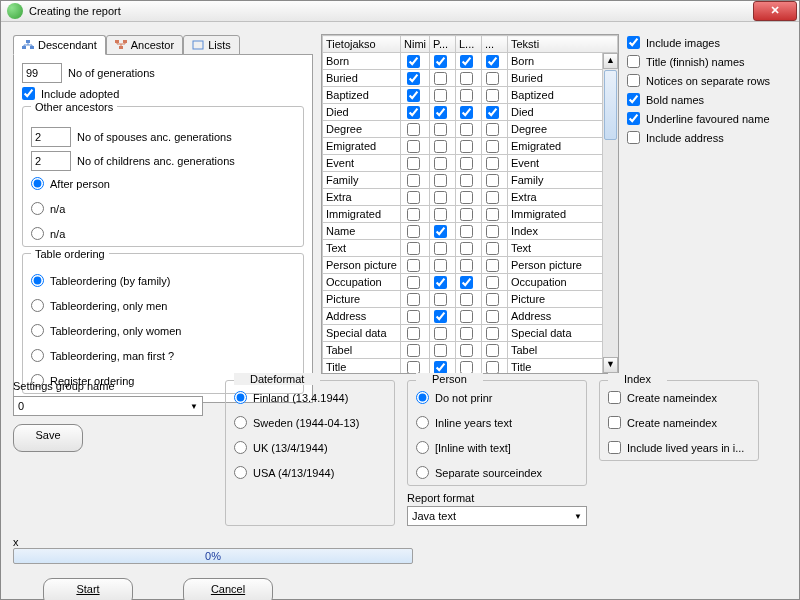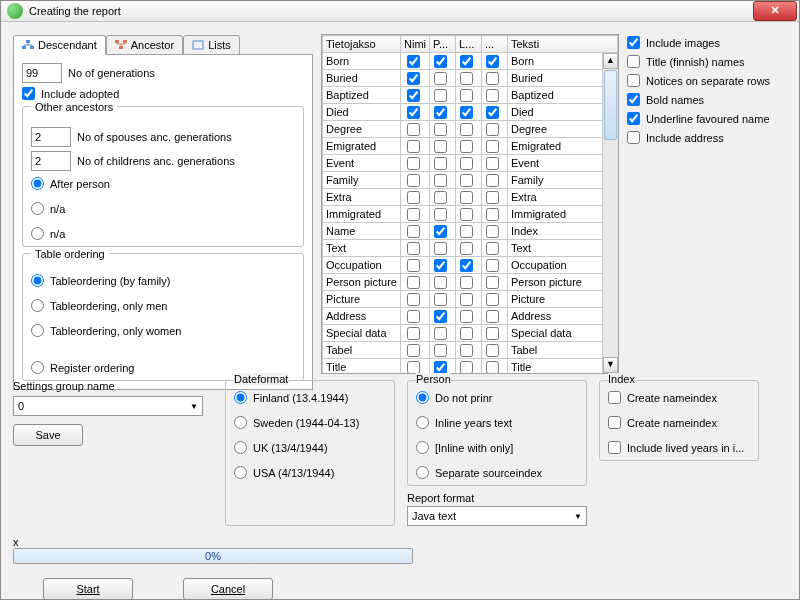--- a/index.html
+++ b/index.html
@@ -28,23 +28,23 @@
 th { background: linear-gradient(#fdfdfd,#ececec); font-weight: normal; }
 td.c { text-align: center; }
 .scrollbar { position: absolute; right: 0; top: 18px; bottom: 0; width: 16px; background: #e8e8e8; border-left: 1px solid #c8c8c8; }
 .sb-btn { height: 16px; background: linear-gradient(#fdfdfd,#e0e0e0); border: 1px solid #b0b0b0; text-align: center; line-height: 12px; font-size: 9px; }
 .sb-thumb { position: absolute; top: 17px; left: 1px; right: 1px; height: 70px; background: linear-gradient(#e8f0fa,#c8dcf2); border: 1px solid #9ab8d8; border-radius: 2px; }
 .rightcol { width: 160px; display: flex; flex-direction: column; gap: 6px; padding-top: 2px; }
 .row2 { display: flex; gap: 12px; }
 .sgcol { width: 200px; }
 .combo { width: 190px; height: 20px; border: 1px solid #999; background: #fff; display: flex; align-items: center; padding: 0 4px; justify-content: space-between; }
 .combo .arr { font-size: 8px; }
-.btn { min-width: 70px; height: 22px; background: linear-gradient(#fdfdfd,#e4e4e4); border: 1px solid #8a8a8a; border-radius: 3px; text-align: center; line-height: 20px; display: inline-block; padding: 0 10px; }
+.btn { min-width: 70px; height: 28px; background: linear-gradient(#fdfdfd,#e4e4e4); border: 1px solid #8a8a8a; border-radius: 9px; text-align: center; line-height: 20px; display: inline-block; padding: 0 10px; }
 .fsgrp { border: 1px solid #c0c0c0; border-radius: 3px; padding: 10px 8px 6px 8px; position: relative; }
-.fsgrp > .legend { position: absolute; top: -8px; left: 8px; background: #f0f0f0; padding: 0 0; }
+.fsgrp > .legend { position: absolute; top: -8px; left: 8px; background: #f0f0f0; padding: 0 16px; }
 .progwrap { margin-top: 4px; }
 .progress { width: 400px; height: 16px; border: 1px solid #a0a0a0; background: linear-gradient(#eaf2fb,#d4e6f8); border-radius: 2px; text-align: center; line-height: 14px; color: #2040a0; font-size: 10px; }
 .btnrow { display: flex; gap: 50px; margin: 8px 0 0 30px; text-decoration: underline; }
 .btn.wide { min-width: 90px; }
 label { display: flex; align-items: center; gap: 2px; }
 </style>
 </head>
 <body>
 
 <div class="window">
@@ -124,21 +124,24 @@
                 <span>Tableordering (by family)</span>
               </label><br>
             <label>
                 <input type="radio" name="ord" style="">
                 <span>Tableordering, only men</span>
               </label><br>
             <label>
                 <input type="radio" name="ord" style="">
                 <span>Tableordering, only women</span>
               </label><br>
-            <br>
+            <label>
+                <input type="radio" name="ord" style="">
+                <span>Tableordering, man first ?</span>
+              </label><br>
             <label>
                 <input type="radio" name="ord" style="">
                 <span>Register ordering</span>
               </label>
           </div>
         </div>
       </div>
 
       <div class="gridwrap">
         <table>
@@ -243,34 +246,34 @@
               </tr>
               <tr>
                 <td>Text</td>
                 <td class="c"><input type="checkbox" style=""></td>
                 <td class="c"><input type="checkbox" style=""></td>
                 <td class="c"><input type="checkbox" style=""></td>
                 <td class="c"><input type="checkbox" style=""></td>
                 <td>Text</td>
               </tr>
               <tr>
+                <td>Person picture</td>
+                <td class="c"><input type="checkbox" style=""></td>
+                <td class="c"><input type="checkbox" style=""></td>
+                <td class="c"><input type="checkbox" style=""></td>
+                <td class="c"><input type="checkbox" style=""></td>
+                <td>Person picture</td>
+              </tr>
+              <tr>
                 <td>Occupation</td>
                 <td class="c"><input type="checkbox" style=""></td>
                 <td class="c"><input type="checkbox" checked="" style=""></td>
                 <td class="c"><input type="checkbox" checked="" style=""></td>
                 <td class="c"><input type="checkbox" style=""></td>
                 <td>Occupation</td>
-              </tr>
-              <tr>
-                <td>Person picture</td>
-                <td class="c"><input type="checkbox" style=""></td>
-                <td class="c"><input type="checkbox" style=""></td>
-                <td class="c"><input type="checkbox" style=""></td>
-                <td class="c"><input type="checkbox" style=""></td>
-                <td>Person picture</td>
               </tr>
               <tr>
                 <td>Picture</td>
                 <td class="c"><input type="checkbox" style=""></td>
                 <td class="c"><input type="checkbox" style=""></td>
                 <td class="c"><input type="checkbox" style=""></td>
                 <td class="c"><input type="checkbox" style=""></td>
                 <td>Picture</td>
               </tr>
               <tr>
@@ -378,21 +381,21 @@
           <label>
               <input type="radio" name="src" checked="" style="">
               <span>Do not prinr</span>
             </label><br>
           <label>
               <input type="radio" name="src" style="">
               <span>Inline years text</span>
             </label><br>
           <label>
               <input type="radio" name="src" style="">
-              <span>[Inline with only]</span>
+              <span>[Inline with text]</span>
             </label><br>
           <label>
               <input type="radio" name="src" style="">
               <span>Separate sourceindex</span>
             </label>
         </div>
         <div style="margin-top:6px">Report format</div>
         <div class="combo" style="width:180px;margin-top:2px">
           <span>Java text</span>
           <span class="arr">▼</span>

